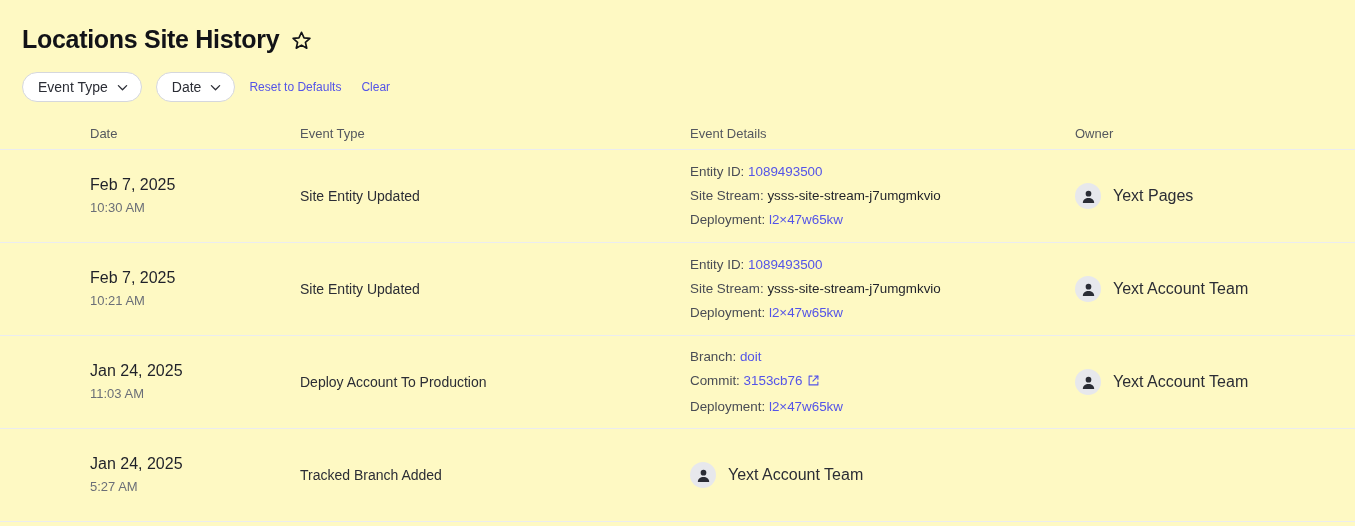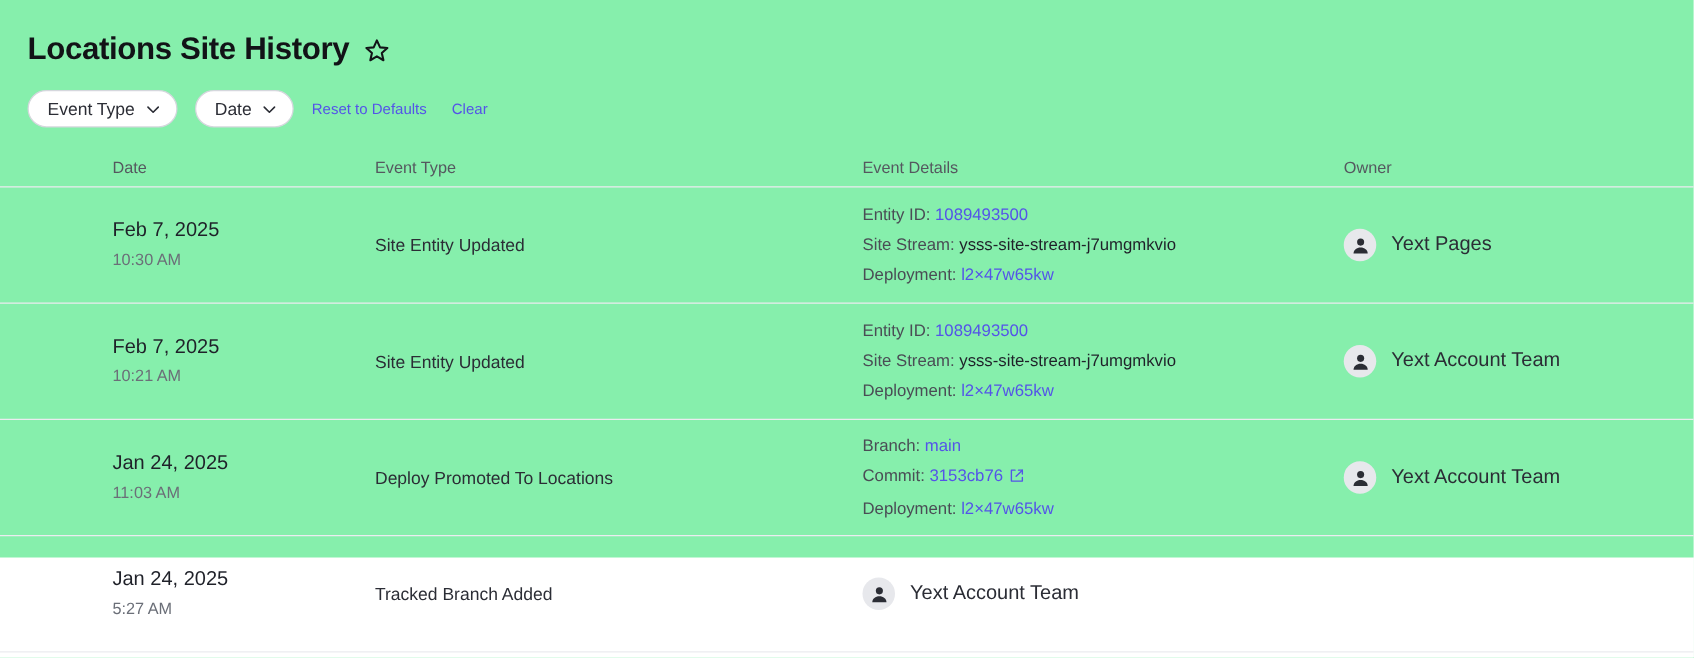--- a/index.html
+++ b/index.html
@@ -7,21 +7,21 @@
     margin: 0;
     padding: 0;
     width: 1355px;
     height: 526px;
     background: #ffffff;
     font-family: "Liberation Sans", sans-serif;
     color: #1f2129;
     overflow: hidden;
   }
 
-  .page { position: relative; width: 1355px; height: 446px; background:#86efac; }
+  .page { position: relative; width: 1355px; height: 526px; background:#fef9c3; }
 
   
   .page-header {
     padding: 0 22px;
     padding-top: 26px;
   }
   .title-row {
     display: flex;
     align-items: center;
     gap: 11px;
@@ -279,24 +279,24 @@
               <span class="owner-name">Yext Account Team</span>
             </div>
           </div>
         </div>
         <div class="row data-row">
           <div class="col-date cell">
             <div class="date-main">Jan 24, 2025</div>
             <div class="date-sub">11:03 AM</div>
           </div>
           <div class="col-type cell-center">
-            <span class="type-text">Deploy Promoted To Locations</span>
+            <span class="type-text">Deploy Account To Production</span>
           </div>
           <div class="col-detail cell">
-            <div class="detail-line"><span>Branch: </span><a class="val-link">main</a></div>
+            <div class="detail-line"><span>Branch: </span><a class="val-link">doit</a></div>
             <div class="detail-line"><span>Commit: </span><a class="val-link">3153cb76</a><span class="ext-icon"><svg width="13" height="13" viewBox="0 0 16 16" fill="none" stroke="#5454e8" stroke-width="1.35" stroke-linecap="round" stroke-linejoin="round">
                   <path d="M6.2 2.6H2.6v10.8h10.8V9.8"></path>
                   <path d="M9.6 2.6h3.8v3.8"></path>
                   <path d="M7.3 8.7l6.1-6.1"></path>
                 </svg></span></div>
             <div class="detail-line"><span>Deployment: </span><a class="val-link">l2×47w65kw</a></div>
           </div>
           <div class="col-owner cell-center">
             <div class="owner">
               <span class="avatar">

